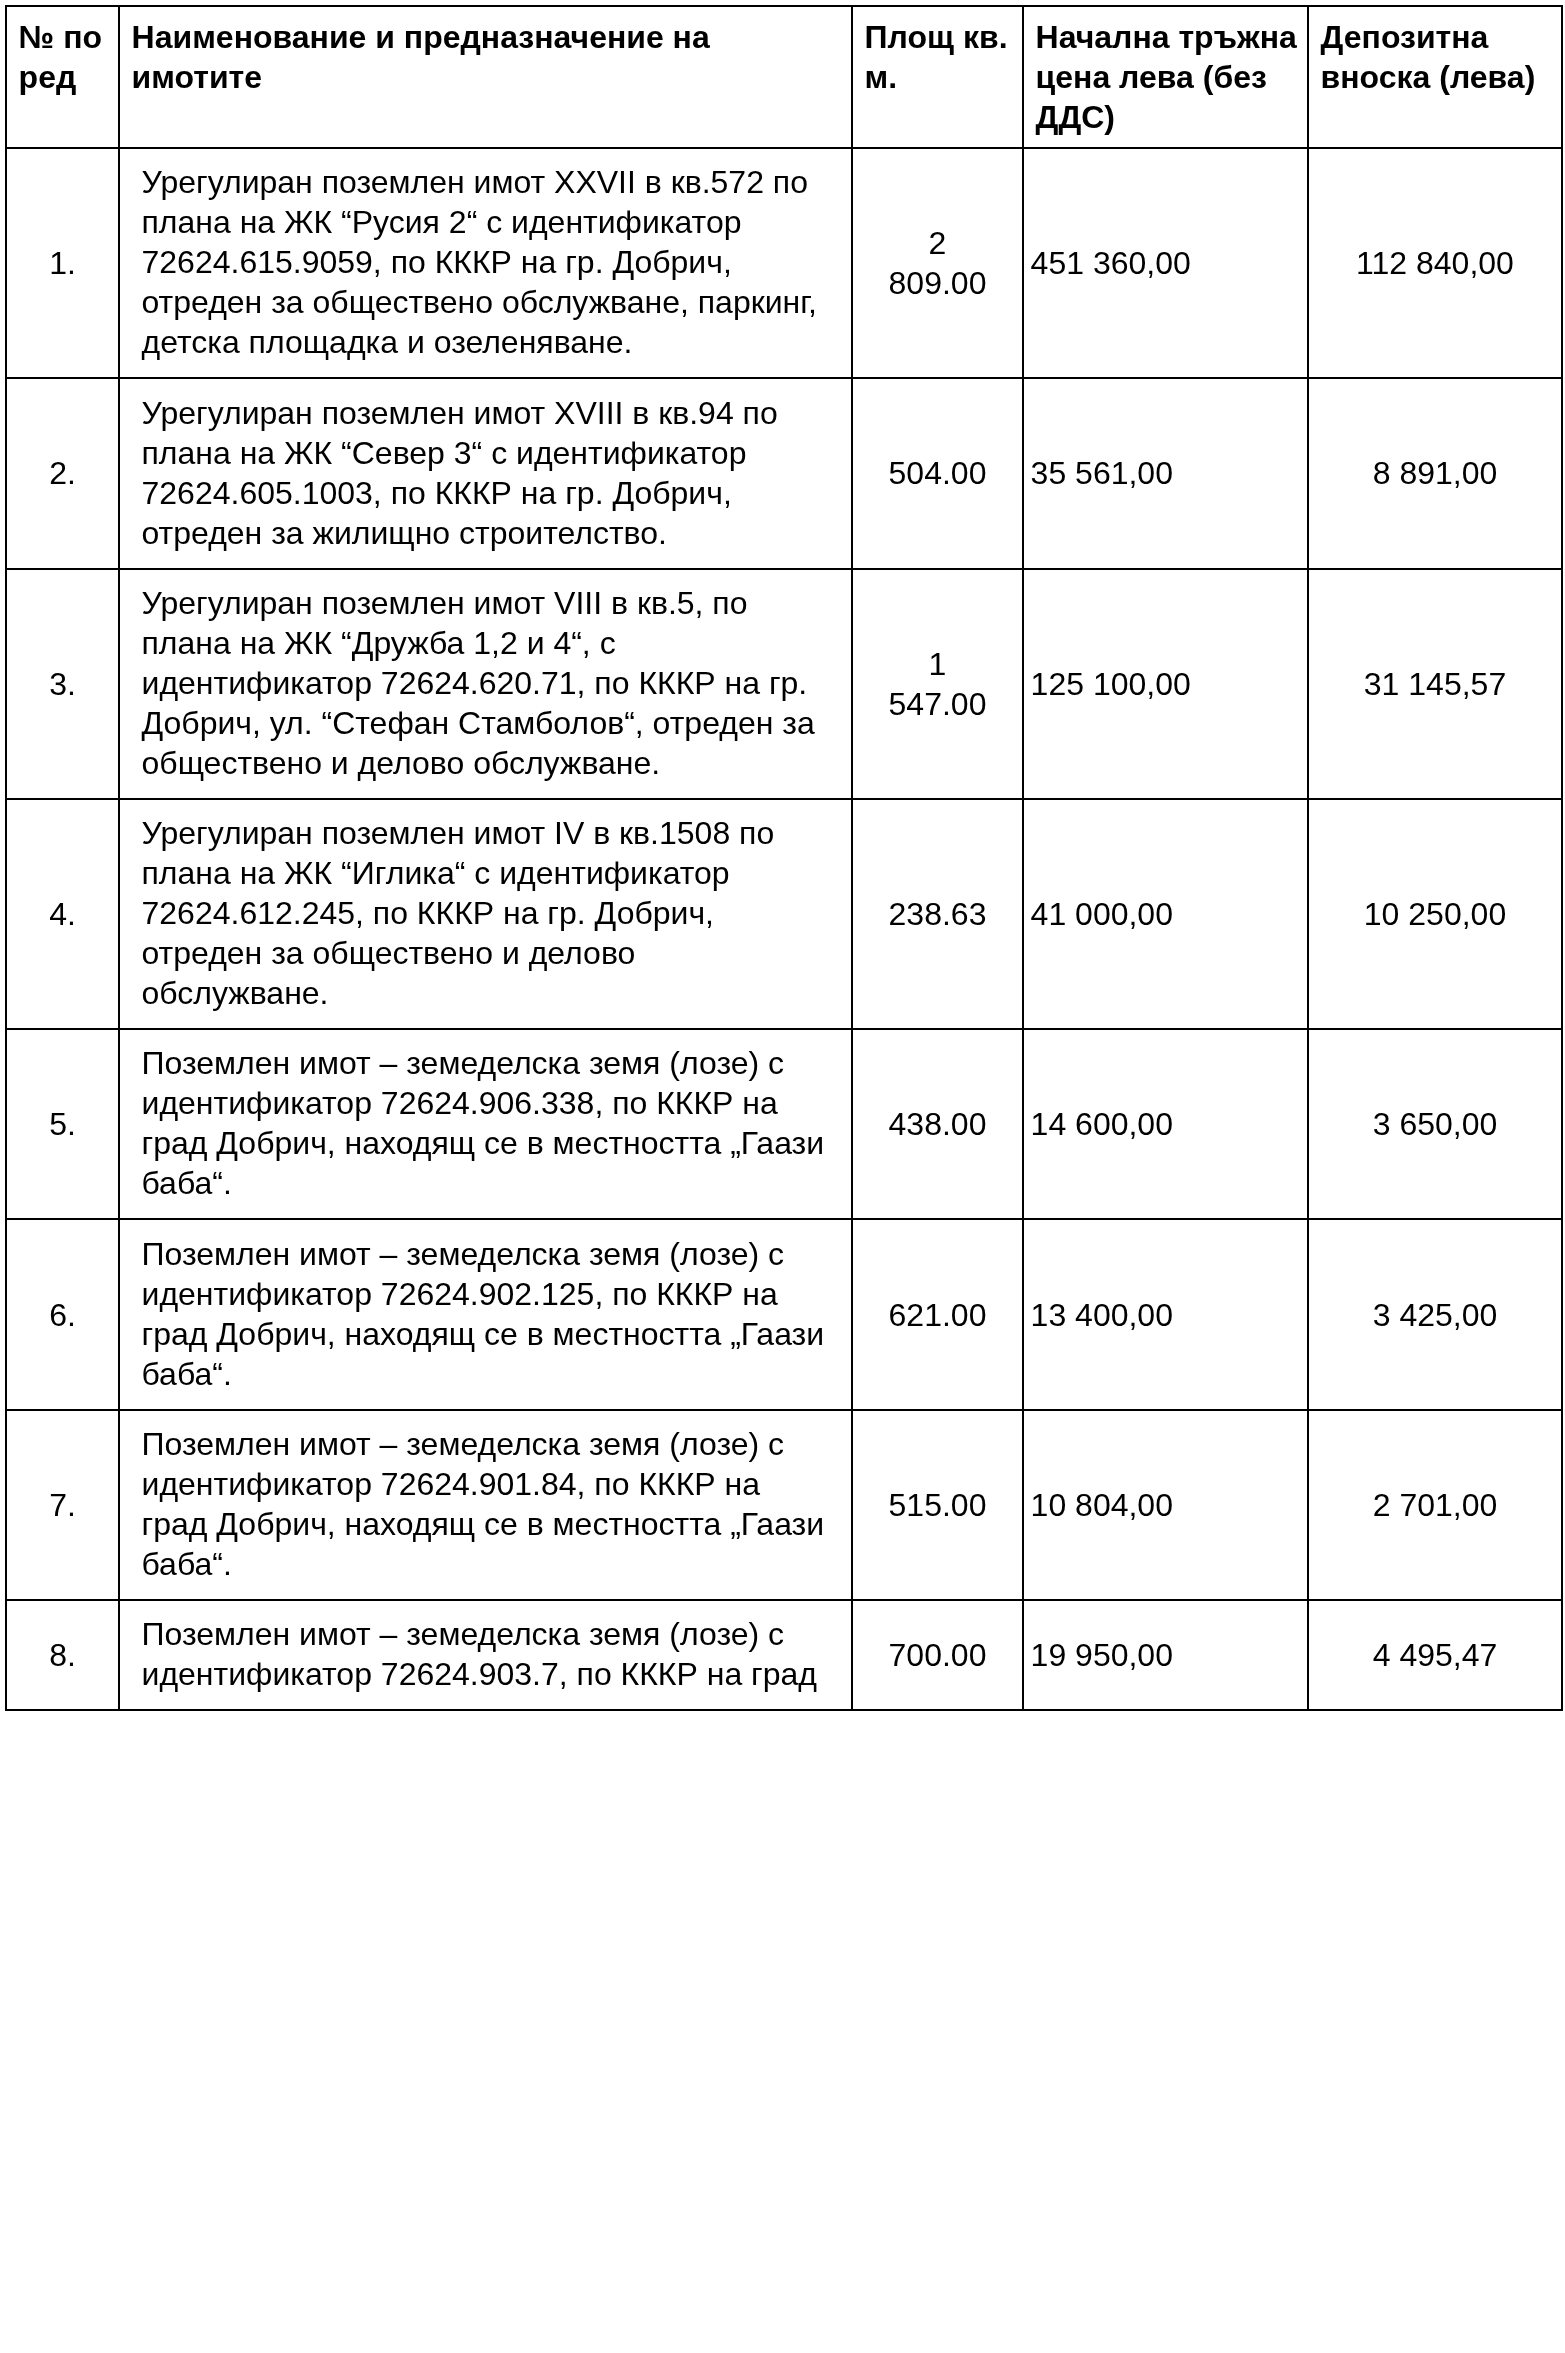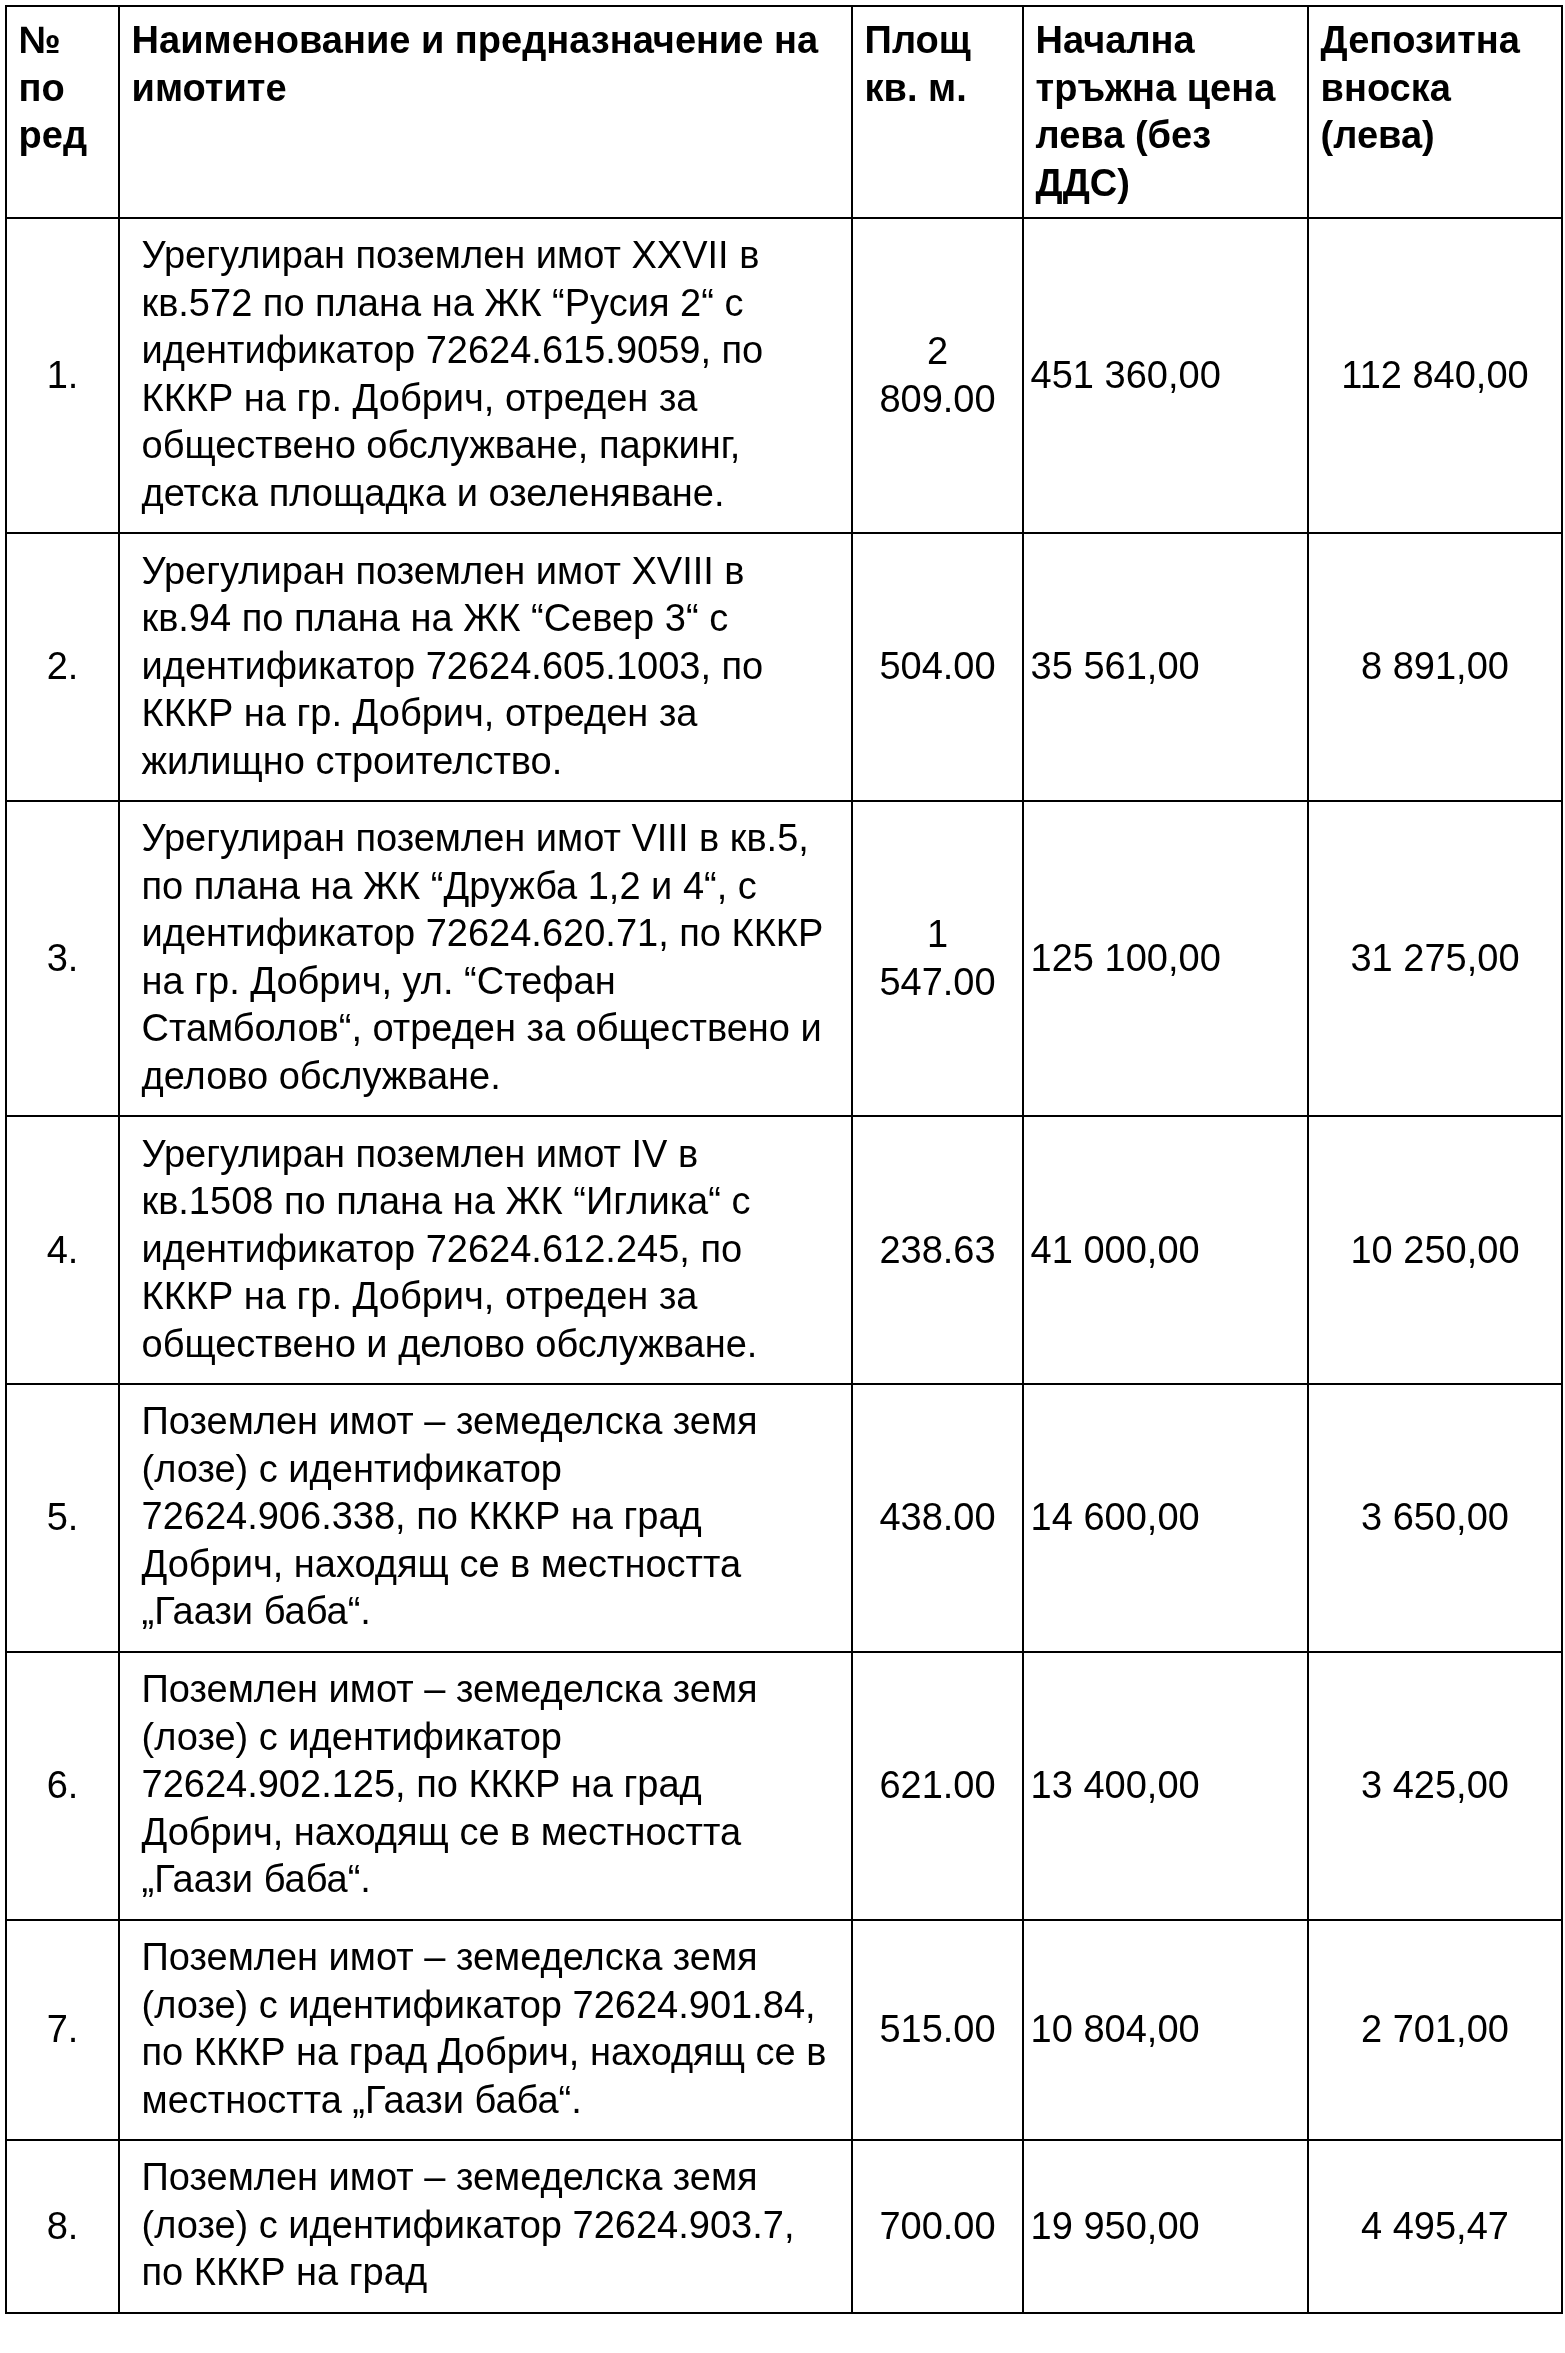--- a/index.html
+++ b/index.html
@@ -16,21 +16,21 @@
     padding: 5px 5px 0 5px;
   }
   table.props {
     width: 1555px;
     border-collapse: collapse;
     table-layout: fixed;
   }
   table.props th,
   table.props td {
     border: 2.5px solid #000000;
-    font-size: 38px;
+    font-size: 32px;
     line-height: 1.25;
     color: #000000;
   }
   
   table.props th {
     font-weight: bold;
     text-align: left;
     vertical-align: top;
     padding: 10px 8.3px 10px 11.6px;
   }
@@ -99,21 +99,21 @@
         <td class="c-area">504.00</td>
         <td class="c-price">35 561,00</td>
         <td class="c-deposit">8 891,00</td>
       </tr>
       <tr>
         <td class="c-num">3.</td>
         <td class="c-name">Урегулиран поземлен имот VIII в кв.5, по плана на ЖК “Дружба 1,2 и 4“, с идентификатор 72624.620.71, по КККР на гр. Добрич, ул. “Стефан Стамболов“, отреден за обществено и делово обслужване.</td>
         <td class="c-area">1
 547.00</td>
         <td class="c-price">125 100,00</td>
-        <td class="c-deposit">31 275,00</td>
+        <td class="c-deposit">31 145,57</td>
       </tr>
       <tr>
         <td class="c-num">4.</td>
         <td class="c-name">Урегулиран поземлен имот IV в кв.1508 по плана на ЖК “Иглика“ с идентификатор 72624.612.245, по КККР на гр. Добрич, отреден за обществено и делово обслужване.</td>
         <td class="c-area">238.63</td>
         <td class="c-price">41 000,00</td>
         <td class="c-deposit">10 250,00</td>
       </tr>
       <tr>
         <td class="c-num">5.</td>

